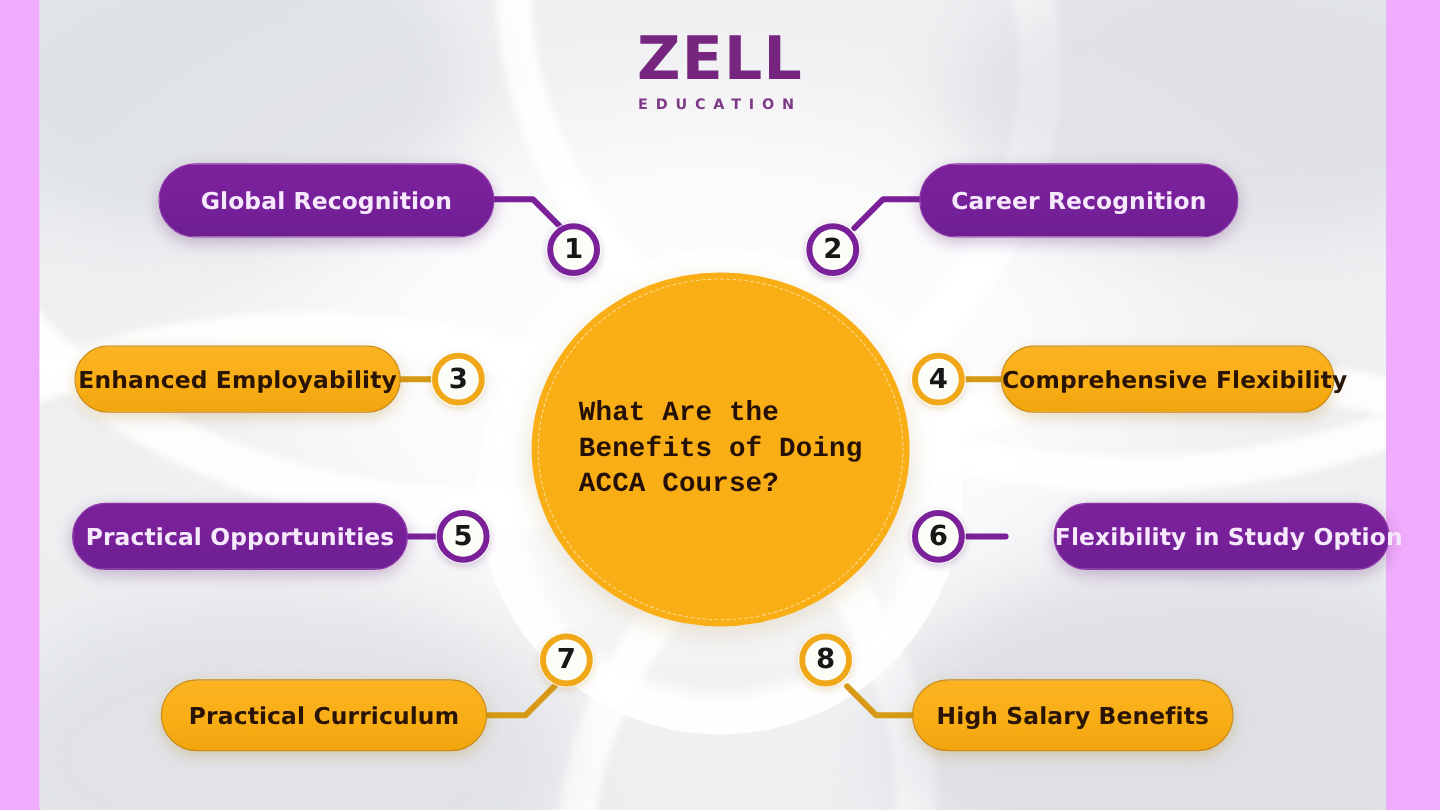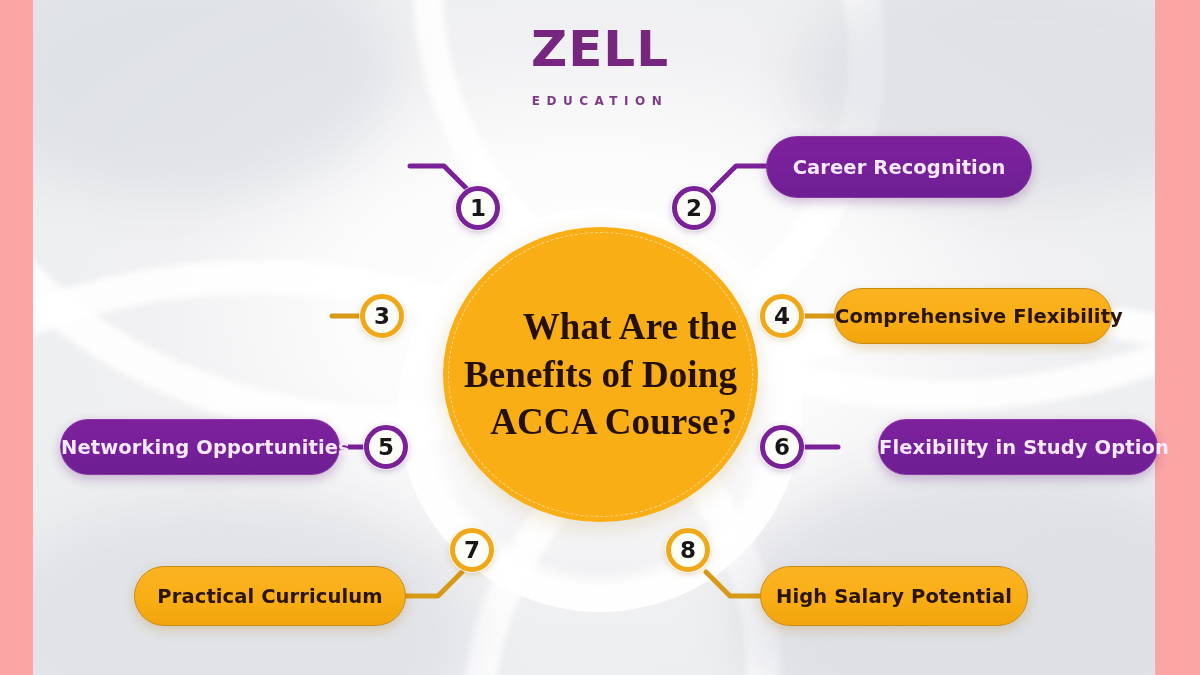--- a/index.html
+++ b/index.html
@@ -12,21 +12,21 @@
     height: 675px;
     overflow: hidden;
     font-family: "Liberation Sans", sans-serif;
   }
 
   
   #canvas {
     position: relative;
     width: 1200px;
     height: 675px;
-    background: #fca5a5;
+    background: #f0abfc;
     overflow: hidden;
   }
 
   
   #backdrop {
     position: absolute;
     left: 33px;
     top: 0;
     width: 1122px;
     height: 675px;
@@ -59,21 +59,21 @@
   }
   #logo .wordmark {
     font-size: 50px;
     font-weight: 800;
     letter-spacing: 1px;
     color: #76267f;
     line-height: 1;
     font-family: "DejaVu Sans", sans-serif;
   }
   #logo .sub {
-    margin-top: 20px;
+    margin-top: 6px;
     font-size: 12px;
     letter-spacing: 6.5px;
     color: #7d3a86;
     font-weight: 700;
     font-family: "DejaVu Sans", sans-serif;
   }
 
   
   #hub-halo {
     position: absolute;
@@ -103,27 +103,27 @@
     content: "";
     position: absolute;
     left: 5px; top: 5px; right: 5px; bottom: 5px;
     border-radius: 50%;
     border: 1px dashed rgba(255,255,255,0.55);
     pointer-events: none;
   }
   #hub-text {
     position: relative;
     z-index: 2;
-    text-align: right;
+    text-align: left;
     color: #241007;
-    font-size: 37px;
+    font-size: 23px;
     font-weight: 800;
     line-height: 1.28;
     letter-spacing: 0.1px;
-    font-family: Liberation Serif, serif;
+    font-family: Liberation Mono, monospace;
     padding: 0 16px;
     white-space: pre-line;
   }
 
   
   #links { position: absolute; left: 0; top: 0; width: 1200px; height: 675px; z-index: 4; }
 
   
   .pill {
     position: absolute;
@@ -221,47 +221,53 @@
     <path d="M 706 572 L 730 596 L 764 596" fill="none" stroke="#d79a16" stroke-width="5" stroke-linecap="round" stroke-linejoin="round"></path>
   </svg>
 
   <div id="hub-halo"></div>
   <div id="hub">
     <div id="hub-text">What Are the
 Benefits of Doing
 ACCA Course?</div>
   </div>
 
+  <div class="pill purple" style="left:132px;top:136px;width:280px;height:62px;">
+    <span class="label">Global Recognition</span>
+  </div>
   <div class="badge purple" style="left:456px;top:186px;">1</div>
 
   <div class="pill purple" style="left:766px;top:136px;width:266px;height:62px;">
     <span class="label">Career Recognition</span>
   </div>
   <div class="badge purple" style="left:672px;top:186px;">2</div>
 
+  <div class="pill orange" style="left:62px;top:288px;width:272px;height:56px;">
+    <span class="label">Enhanced Employability</span>
+  </div>
   <div class="badge orange" style="left:360px;top:294px;">3</div>
 
   <div class="pill orange" style="left:834px;top:288px;width:278px;height:56px;">
     <span class="label">Comprehensive Flexibility</span>
   </div>
   <div class="badge orange" style="left:760px;top:294px;">4</div>
 
   <div class="pill purple" style="left:60px;top:419px;width:280px;height:56px;">
-    <span class="label">Networking Opportunities</span>
+    <span class="label">Practical Opportunities</span>
   </div>
   <div class="badge purple" style="left:364px;top:425px;">5</div>
 
   <div class="pill purple" style="left:834px;top:419px;width:280px;height:56px;margin-left:44px;">
     <span class="label">Flexibility in Study Option</span>
   </div>
   <div class="badge purple" style="left:760px;top:425px;">6</div>
 
   <div class="pill orange" style="left:134px;top:566px;width:272px;height:60px;">
     <span class="label">Practical Curriculum</span>
   </div>
   <div class="badge orange" style="left:450px;top:528px;">7</div>
 
   <div class="pill orange" style="left:760px;top:566px;width:268px;height:60px;">
-    <span class="label">High Salary Potential</span>
+    <span class="label">High Salary Benefits</span>
   </div>
   <div class="badge orange" style="left:666px;top:528px;">8</div>
 
 </div>
 
 </body></html>

